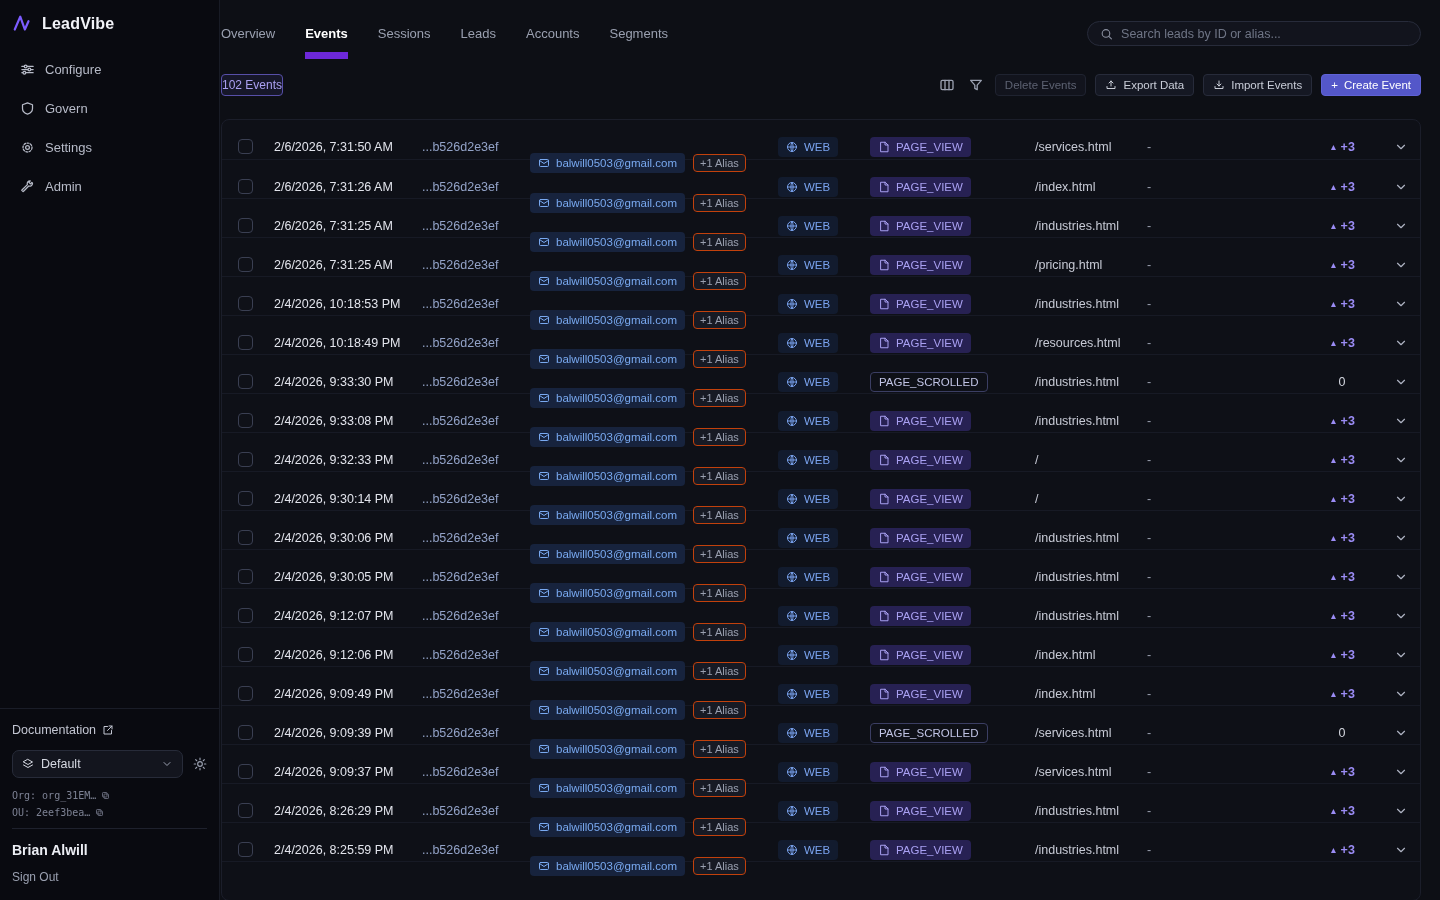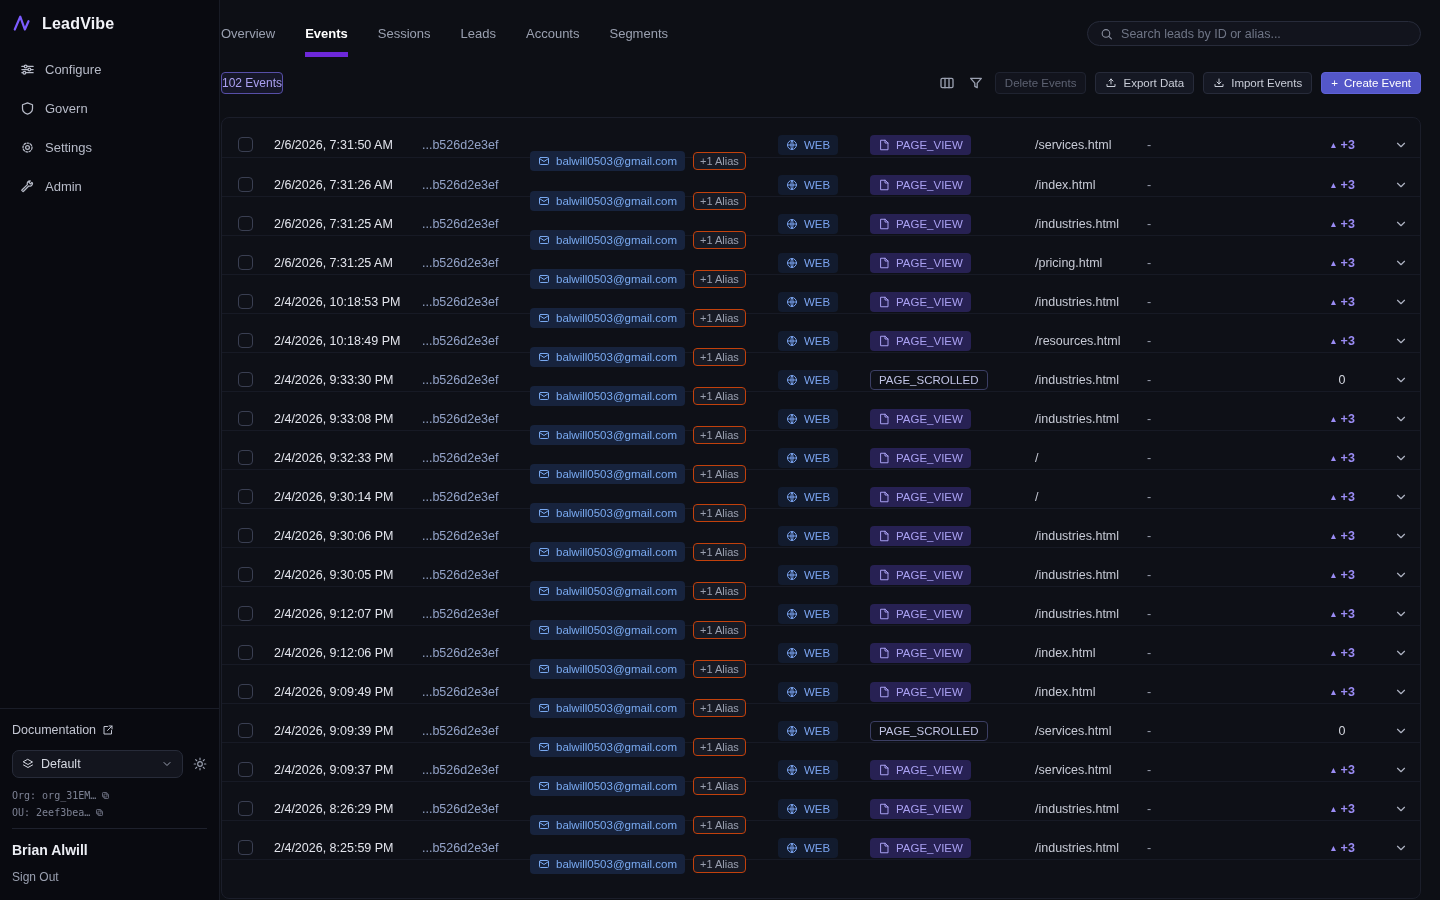--- a/index.html
+++ b/index.html
@@ -34,21 +34,21 @@
     display:flex; align-items:center; gap:5px; margin-bottom:6px; }
   .copy-ic { width:9px; height:9px; stroke:#7d8294; fill:none; stroke-width:2; cursor:pointer; }
   .user-block { border-top:1px solid #1e212d; margin-top:10px; padding-top:13px; }
   .user-name { font-size:14px; font-weight:700; color:#eceef4; margin-bottom:12px; }
   .signout { font-size:12px; color:#9aa0b0; cursor:pointer; }
 
   
   .main { margin-left:200px; padding:0 19px 0 21px; position:relative; }
   .tabs-row { display:flex; gap:30px; padding-top:26px; }
   .tab { font-size:13px; color:#9aa0b0; padding-bottom:11px; cursor:pointer; }
-  .tab.active { color:#ffffff; border-bottom:5px solid #6d28d9; font-weight:600; }
+  .tab.active { color:#ffffff; border-bottom:7px solid #6d28d9; font-weight:600; }
   .search { position:absolute; top:21px; right:19px; width:334px; height:25px;
     border:1px solid #272b3a; background:#12141d; border-radius:13px;
     display:flex; align-items:center; gap:8px; padding:0 12px; color:#8b90a0; }
   .search input { background:transparent; border:none; outline:none; color:#d6d9e2; font-size:12.5px; width:100%; }
   .search input::placeholder { color:#6f7586; }
 
   
   .toolbar { display:flex; align-items:center; margin-top:15px; }
   .count-badge { border:1px solid #574fa8; color:#aba1f2; background:rgba(110,99,230,0.10);
     border-radius:4px; font-size:12px; padding:3px 0; }

